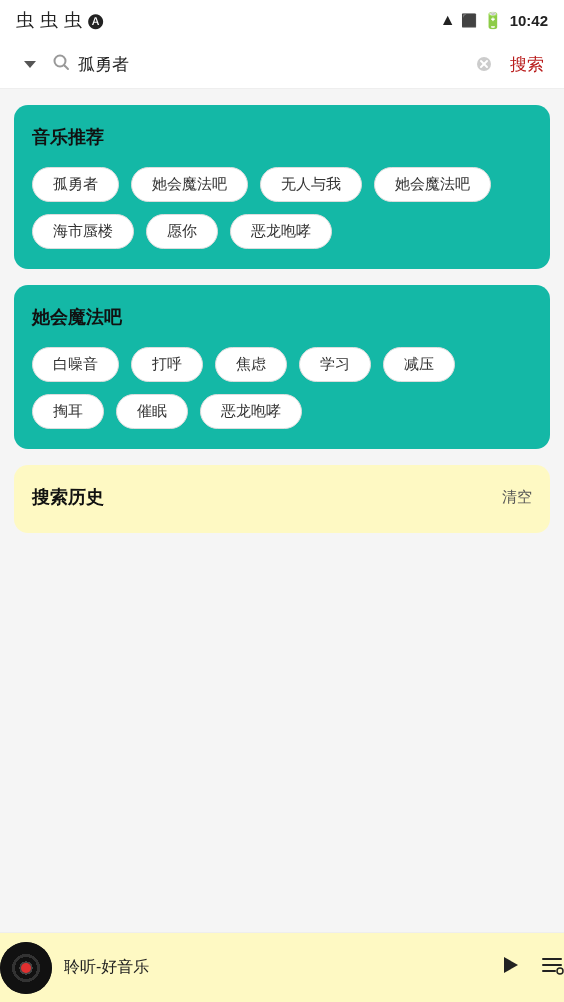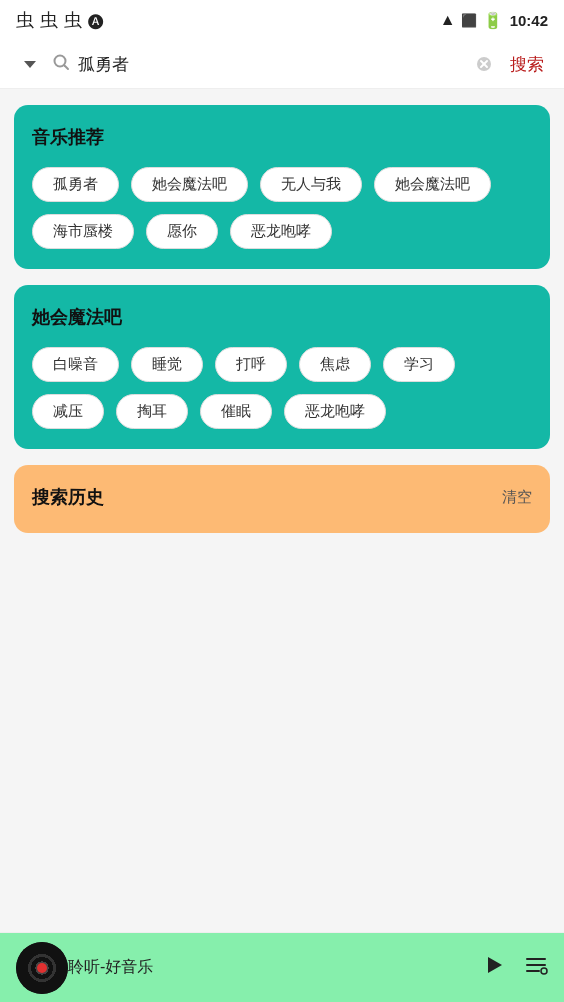--- a/index.html
+++ b/index.html
@@ -117,21 +117,21 @@
       padding: 7px 20px;
       font-size: 15px;
       color: #333;
       background: #fff;
       cursor: pointer;
       white-space: nowrap;
     }
 
     
     .history-section {
-      background: #fdba74;
+      background: #fef9c3;
       border-radius: 14px;
       padding: 20px 18px 10px;
     }
     .history-header {
       display: flex;
       justify-content: space-between;
       align-items: center;
       margin-bottom: 14px;
     }
     .history-title {
@@ -145,24 +145,25 @@
       cursor: pointer;
     }
 
     
     .player-bar {
       position: fixed;
       bottom: 0;
       left: 0;
       width: 564px;
       height: 70px;
-      background: #86efac;
-      display: flex;
-      align-items: center;
-      padding: 0 16px;
+      background: #fef9c3;
+      display: flex;
+      align-items: center;
+      padding: 0 0;
+      gap: 12px;
       border-top: 1px solid #eee;
     }
     .player-thumb {
       width: 52px;
       height: 52px;
       border-radius: 50%;
       background: #1a1a1a;
       display: flex;
       align-items: center;
       justify-content: center;
@@ -260,21 +261,20 @@
       <span class="tag-pill">海市蜃楼</span>
       <span class="tag-pill">愿你</span>
       <span class="tag-pill">恶龙咆哮</span>
     </div>
   </div>
 
   <div class="section-card">
     <div class="section-title">她会魔法吧</div>
     <div class="tags-grid">
       <span class="tag-pill">白噪音</span>
-      <span class="tag-pill">睡觉</span>
       <span class="tag-pill">打呼</span>
       <span class="tag-pill">焦虑</span>
       <span class="tag-pill">学习</span>
       <span class="tag-pill">减压</span>
       <span class="tag-pill">掏耳</span>
       <span class="tag-pill">催眠</span>
       <span class="tag-pill">恶龙咆哮</span>
     </div>
   </div>
 

